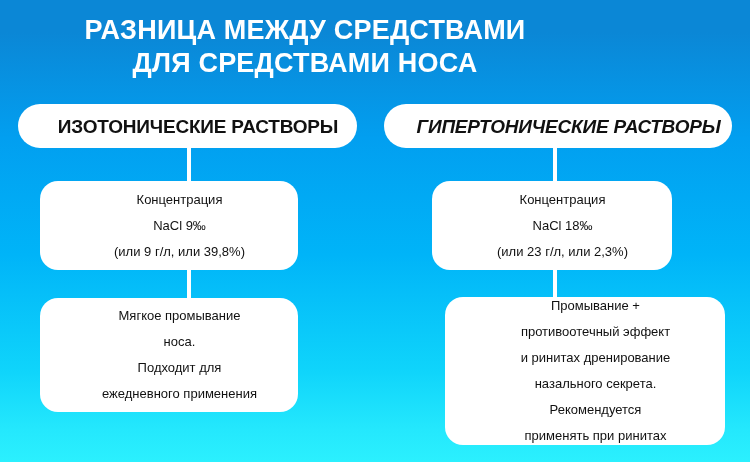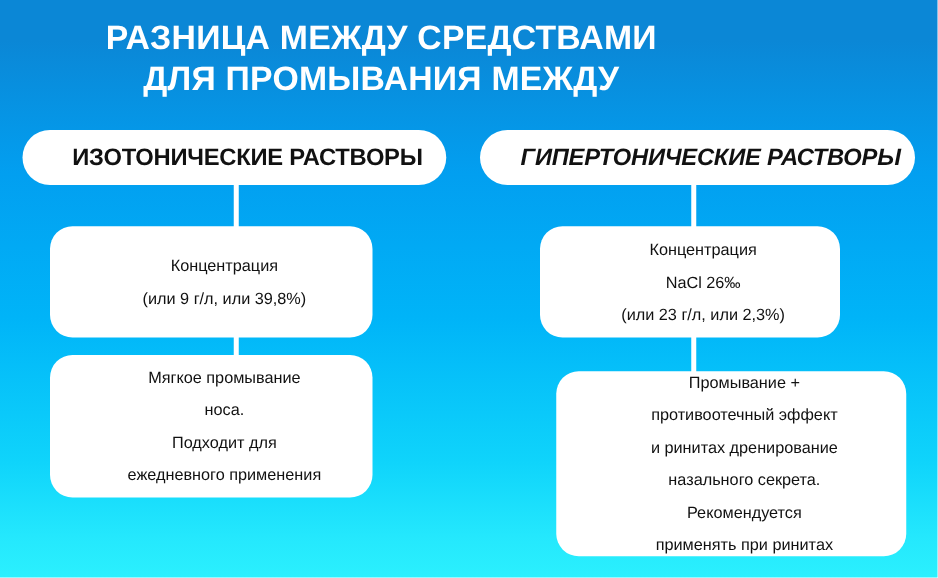--- a/index.html
+++ b/index.html
@@ -84,73 +84,74 @@
   .pill-right { left: 384px; top: 104px; width: 348px; height: 44px; font-style: italic; }
 
   
   .card {
     border-radius: 18px;
     font-size: 13px;
     line-height: 26px;
   }
   .card-conc-left  { left: 40px;  top: 181px; width: 258px; height: 89px; }
   .card-conc-right { left: 432px; top: 181px; width: 240px; height: 89px; }
-  .card-desc-left  { left: 40px;  top: 284px; width: 258px; height: 114px; }
+  .card-desc-left  { left: 40px;  top: 298px; width: 258px; height: 114px; }
   .card-desc-right { left: 445px; top: 297px; width: 280px; height: 148px; }
 
   .card-conc-left .txt span,
   .card-conc-right .txt span,
   .card-desc-left .txt span,
   .card-desc-right .txt span {
     white-space: nowrap;
   }
 </style>
 </head>
 <body>
 
 <div id="infographic">
 
   <div class="title">
     <span class="line">РАЗНИЦА МЕЖДУ СРЕДСТВАМИ</span>
-    <span class="line">ДЛЯ ПРОМЫВАНИЯ МЕЖДУ</span>
+    <span class="line">ДЛЯ СРЕДСТВАМИ НОСА</span>
   </div>
 
   <div class="connector conn-l1"></div>
   <div class="connector conn-l2"></div>
   <div class="connector conn-r1"></div>
   <div class="connector conn-r2"></div>
 
   <div class="box pill pill-left">
     <span class="txt">ИЗОТОНИЧЕСКИЕ РАСТВОРЫ</span>
   </div>
 
   <div class="box card card-conc-left">
     <span class="txt">
       <span>Концентрация</span>
+      <span>NaCl 9‰</span>
       <span>(или 9 г/л, или 39,8%)</span>
     </span>
   </div>
 
   <div class="box card card-desc-left">
     <span class="txt">
       <span>Мягкое промывание</span>
       <span>носа.</span>
       <span>Подходит для</span>
       <span>ежедневного применения</span>
     </span>
   </div>
 
   <div class="box pill pill-right">
     <span class="txt">ГИПЕРТОНИЧЕСКИЕ РАСТВОРЫ</span>
   </div>
 
   <div class="box card card-conc-right">
     <span class="txt">
       <span>Концентрация</span>
-      <span>NaCl 26‰</span>
+      <span>NaCl 18‰</span>
       <span>(или 23 г/л, или 2,3%)</span>
     </span>
   </div>
 
   <div class="box card card-desc-right">
     <span class="txt">
       <span>Промывание +</span>
       <span>противоотечный эффект</span>
       <span>и ринитах дренирование</span>
       <span>назального секрета.</span>

